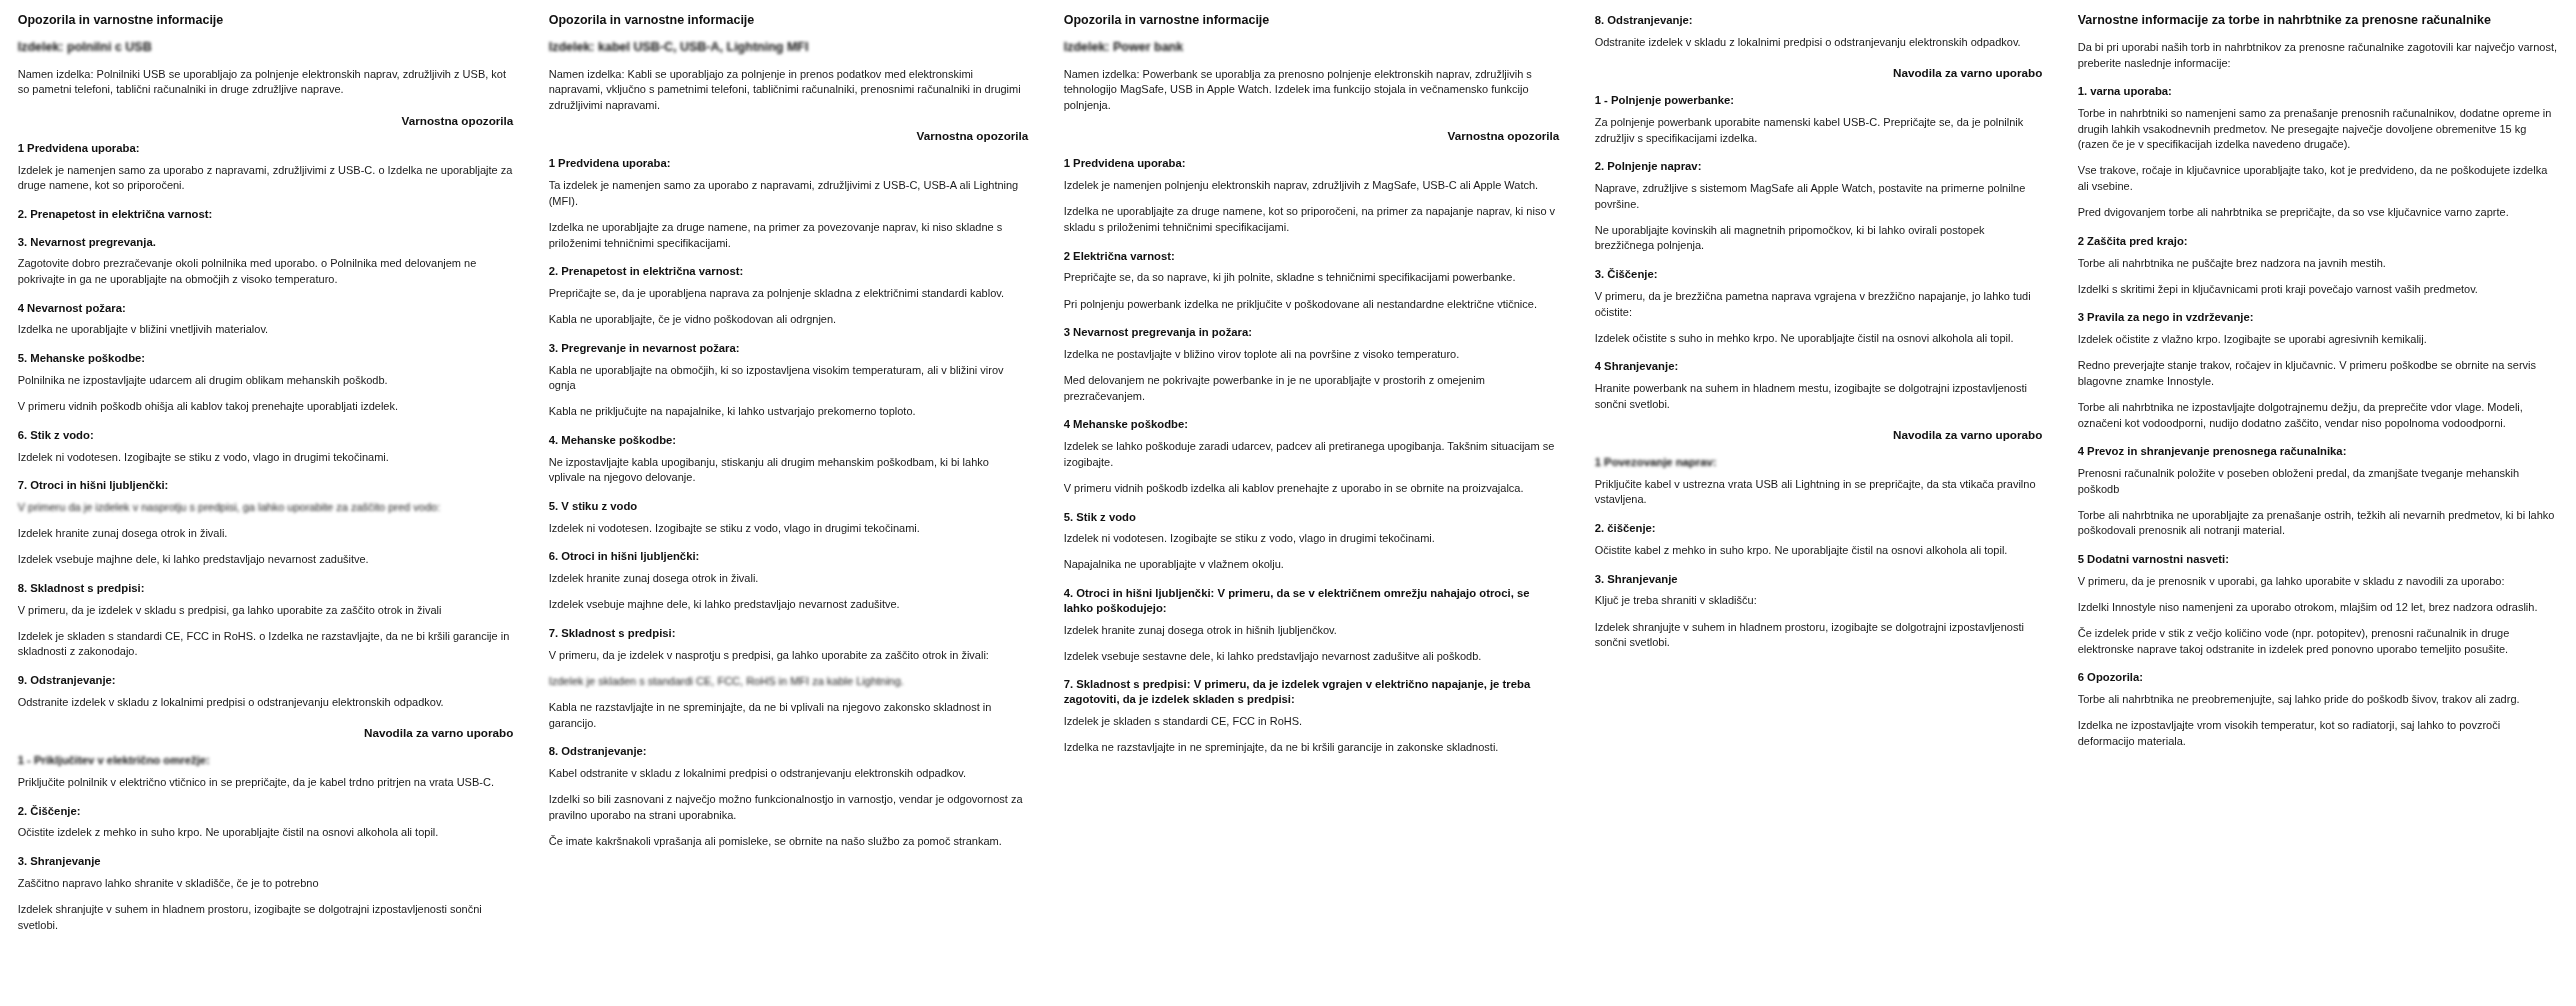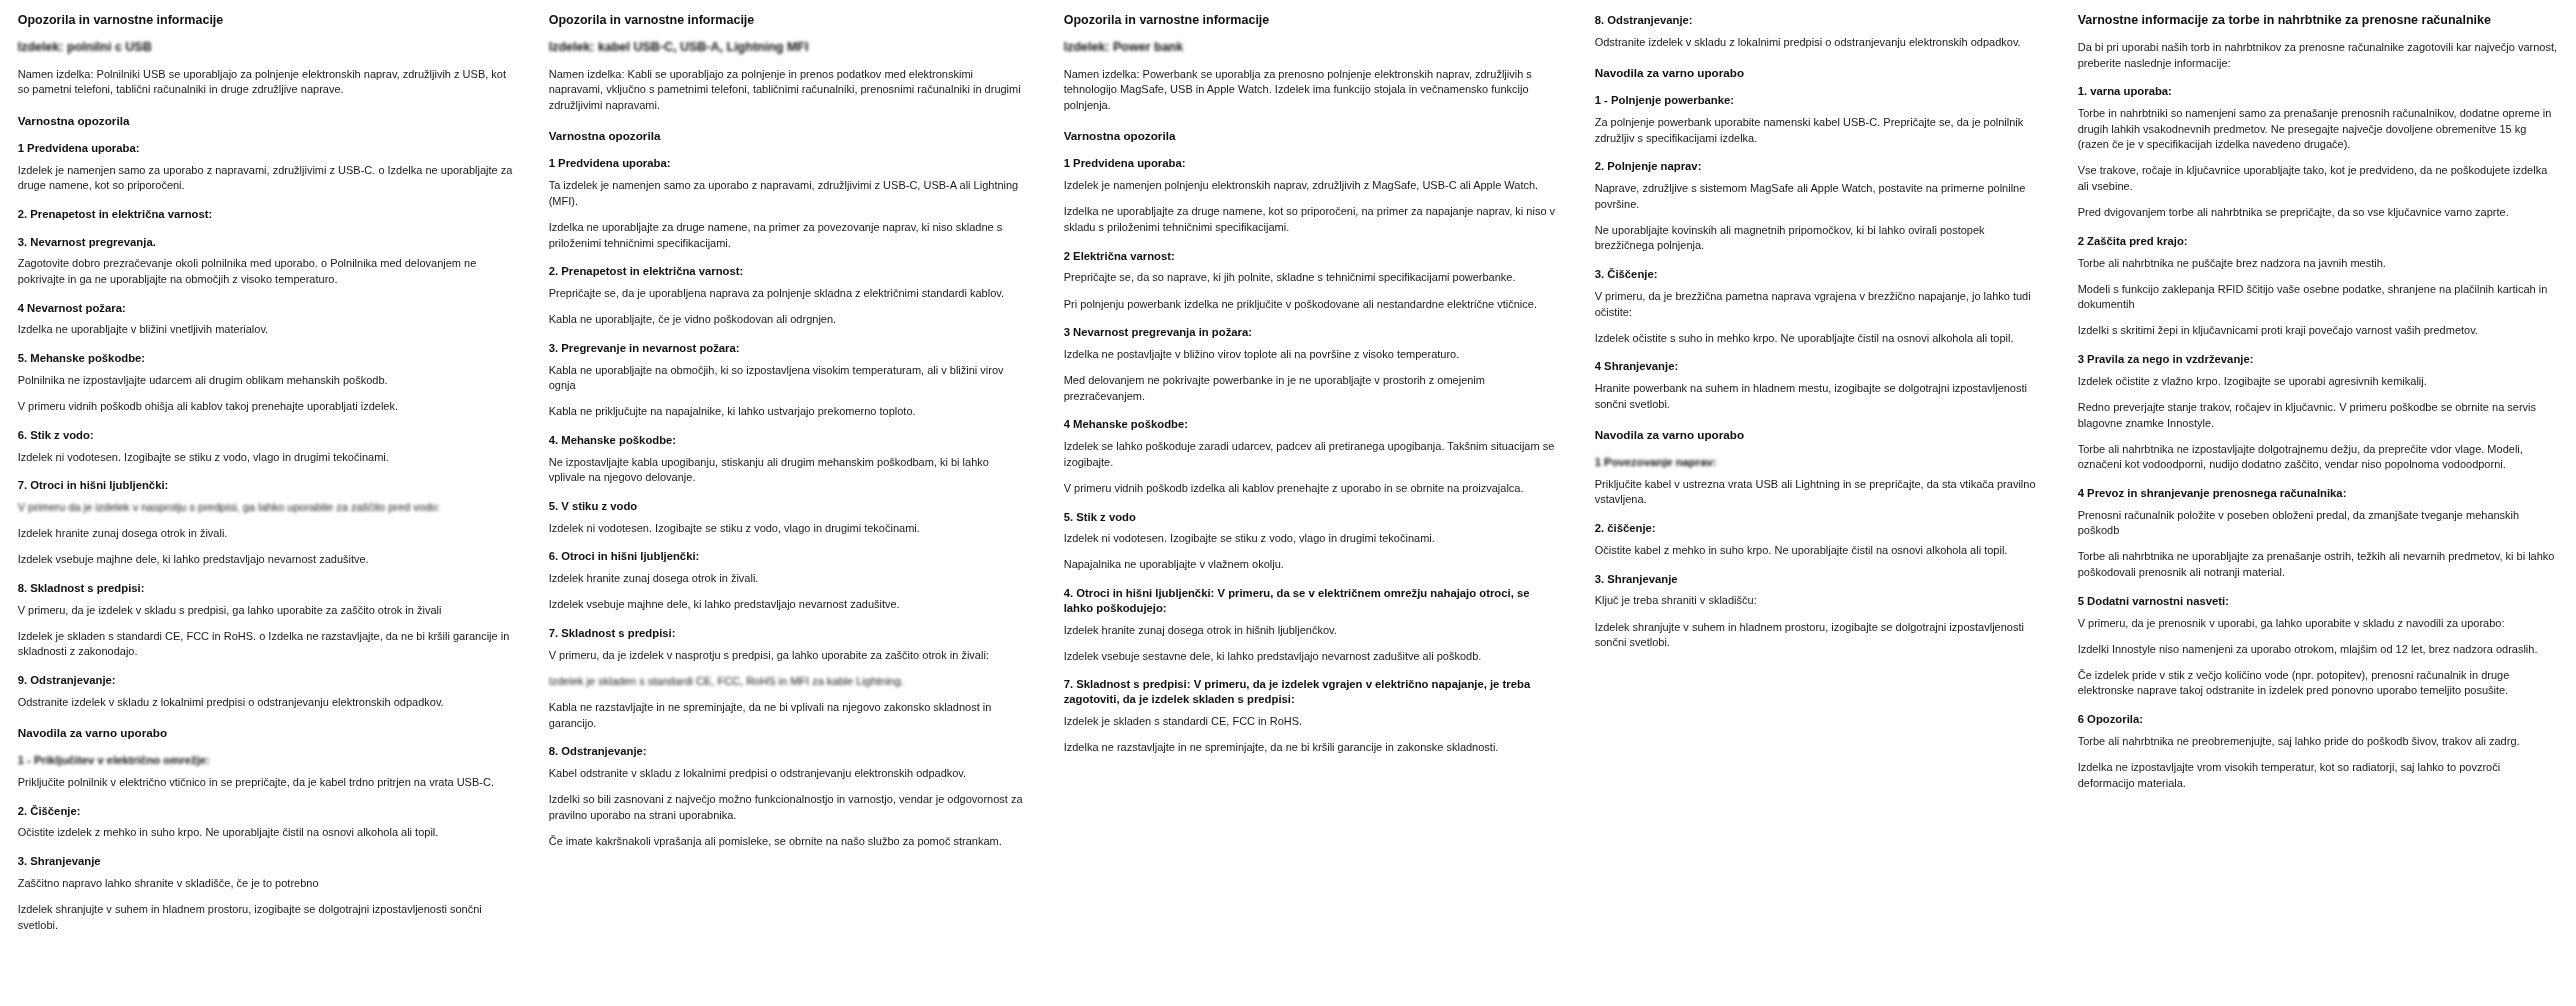--- a/index.html
+++ b/index.html
@@ -39,20 +39,21 @@
     color: #111111;
     margin: 0 0 11.3px 0;
     line-height: 1.25;
   }
   h3.sec-head {
     font-size: 11.7px;
     font-weight: bold;
     color: #111111;
     margin: 14.5px 0 8px 0;
     line-height: 1.3;
+    text-align: right;
   }
   h4.sub-head {
     font-size: 11.3px;
     font-weight: bold;
     color: #111111;
     margin: 13px 0 7.2px 0;
     line-height: 1.3;
   }
   p.para {
     font-size: 11px;
@@ -193,21 +194,20 @@
 
   <div class="col col-5">
     <h2 class="doc-title">Varnostne informacije za torbe in nahrbtnike za prenosne računalnike</h2>
     <p class="para">Da bi pri uporabi naših torb in nahrbtnikov za prenosne računalnike zagotovili kar največjo varnost, preberite naslednje informacije:</p>
     <h4 class="sub-head">1. varna uporaba:</h4>
     <p class="para">Torbe in nahrbtniki so namenjeni samo za prenašanje prenosnih računalnikov, dodatne opreme in drugih lahkih vsakodnevnih predmetov. Ne presegajte največje dovoljene obremenitve 15 kg (razen če je v specifikacijah izdelka navedeno drugače).</p>
     <p class="para">Vse trakove, ročaje in ključavnice uporabljajte tako, kot je predvideno, da ne poškodujete izdelka ali vsebine.</p>
     <p class="para">Pred dvigovanjem torbe ali nahrbtnika se prepričajte, da so vse ključavnice varno zaprte.</p>
     <h4 class="sub-head">2 Zaščita pred krajo:</h4>
     <p class="para">Torbe ali nahrbtnika ne puščajte brez nadzora na javnih mestih.</p>
-    <p class="para">Modeli s funkcijo zaklepanja RFID ščitijo vaše osebne podatke, shranjene na plačilnih karticah in dokumentih</p>
     <p class="para">Izdelki s skritimi žepi in ključavnicami proti kraji povečajo varnost vaših predmetov.</p>
     <h4 class="sub-head">3 Pravila za nego in vzdrževanje:</h4>
     <p class="para">Izdelek očistite z vlažno krpo. Izogibajte se uporabi agresivnih kemikalij.</p>
     <p class="para">Redno preverjajte stanje trakov, ročajev in ključavnic. V primeru poškodbe se obrnite na servis blagovne znamke Innostyle.</p>
     <p class="para">Torbe ali nahrbtnika ne izpostavljajte dolgotrajnemu dežju, da preprečite vdor vlage. Modeli, označeni kot vodoodporni, nudijo dodatno zaščito, vendar niso popolnoma vodoodporni.</p>
     <h4 class="sub-head">4 Prevoz in shranjevanje prenosnega računalnika:</h4>
     <p class="para">Prenosni računalnik položite v poseben obloženi predal, da zmanjšate tveganje mehanskih poškodb</p>
     <p class="para">Torbe ali nahrbtnika ne uporabljajte za prenašanje ostrih, težkih ali nevarnih predmetov, ki bi lahko poškodovali prenosnik ali notranji material.</p>
     <h4 class="sub-head">5 Dodatni varnostni nasveti:</h4>
     <p class="para">V primeru, da je prenosnik v uporabi, ga lahko uporabite v skladu z navodili za uporabo:</p>

